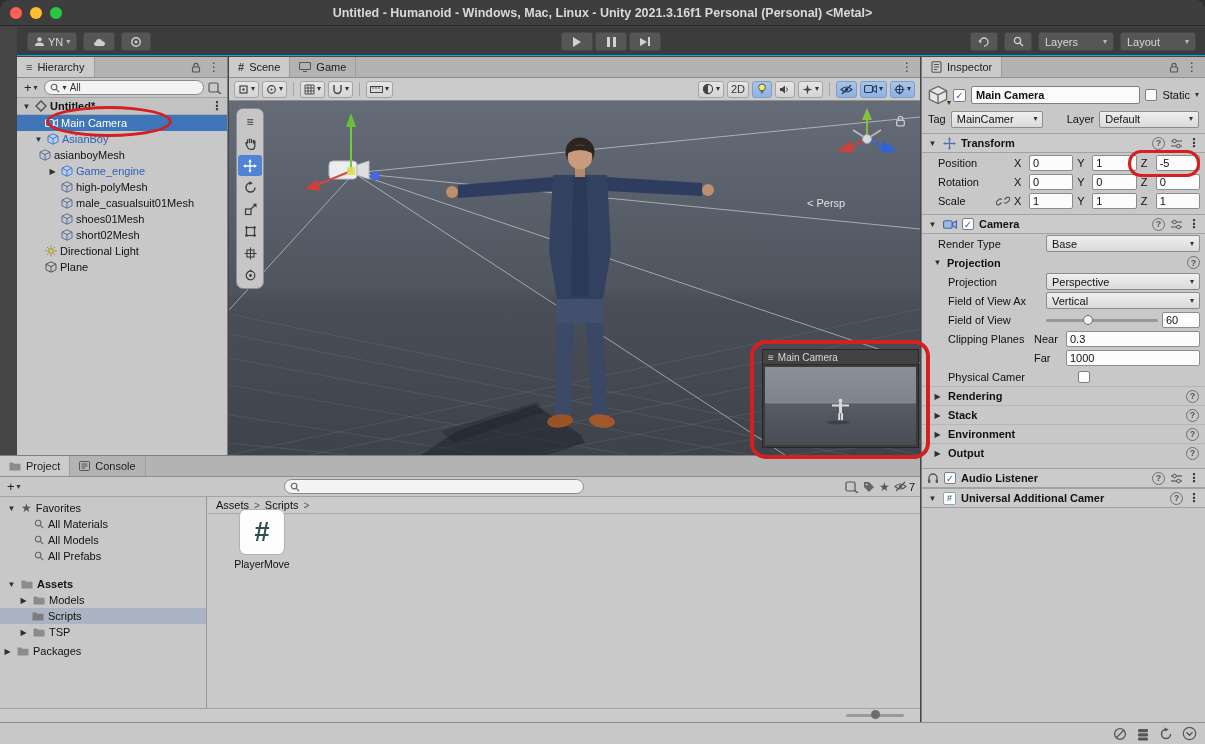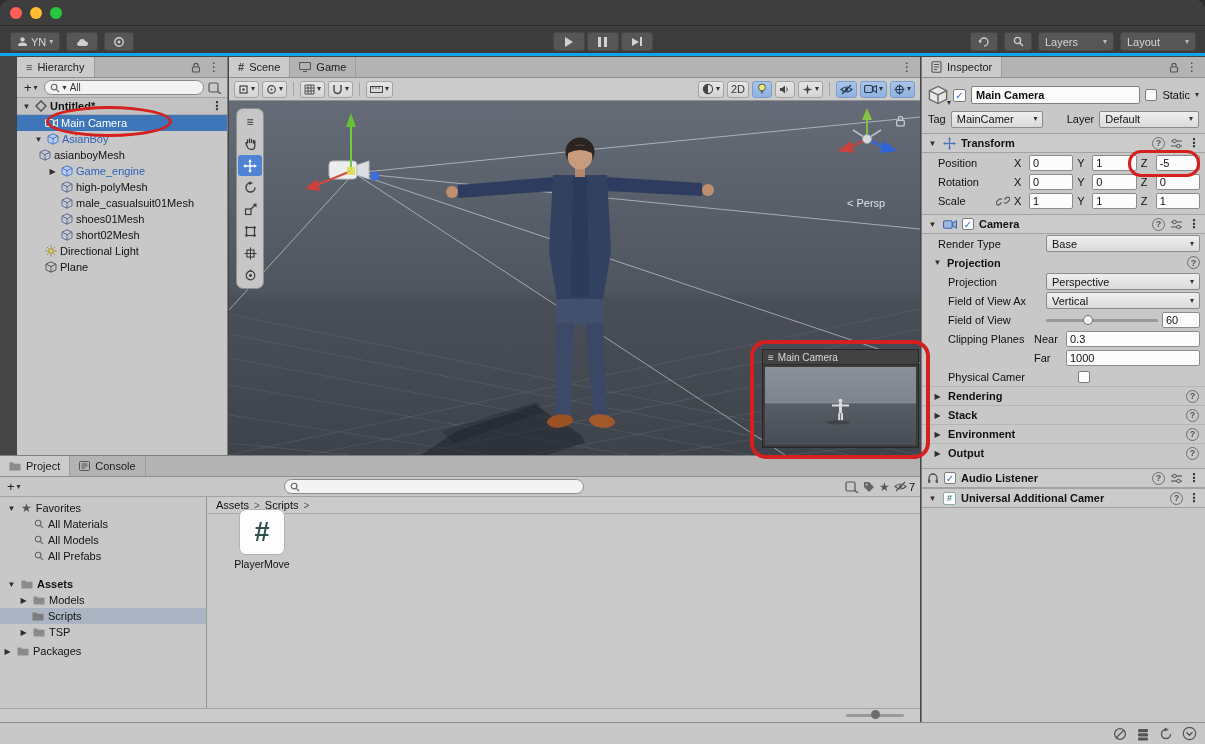--- a/index.html
+++ b/index.html
@@ -8,22 +8,22 @@
     font-family:"Liberation Sans","DejaVu Sans",sans-serif;font-size:11px;color:#111;
     overflow:hidden;border-radius:10px 10px 0 0;}
   .ic{display:inline-block;vertical-align:middle;flex:none;}
   
   .titlebar{position:absolute;left:0;top:0;right:0;height:26px;background:#3e3e3e;
     border-bottom:1px solid #272727;display:flex;align-items:center;justify-content:center;
     color:#d9d9d9;font-weight:bold;font-size:12.5px;}
   .traffic{position:absolute;left:10px;top:7px;display:flex;gap:8px;}
   .traffic span{width:12px;height:12px;border-radius:50%;display:block;}
   
-  .main-toolbar{position:absolute;left:0;top:27px;right:0;height:29px;background:#3c3c3c;
-    border-bottom:3px solid #0ea5e9;}
+  .main-toolbar{position:absolute;left:17px;top:27px;right:0;height:29px;background:#3c3c3c;
+    border-bottom:1px solid #0ea5e9;}
   .tbtn{height:19px;background:#565656;border:1px solid #474747;border-radius:3px;color:#d6d6d6;
     display:flex;align-items:center;justify-content:center;gap:3px;font-size:11px;padding:0 6px;}
   .tgroup{position:absolute;top:5px;display:flex;gap:6px;}
   .playgroup{left:50%;transform:translateX(-50%);gap:2px;}
   .play-tri{width:0;height:0;border-left:8px solid #d2d2d2;border-top:5px solid transparent;border-bottom:5px solid transparent;}
   .pause-bars{display:flex;gap:3px;}
   .pause-bars i{width:3px;height:10px;background:#d2d2d2;display:block;}
   .step-wrap{display:flex;align-items:center;gap:1px;}
   .step-tri{width:0;height:0;border-left:7px solid #d2d2d2;border-top:4.5px solid transparent;border-bottom:4.5px solid transparent;}
   .step-bar{width:2px;height:9px;background:#d2d2d2;}
@@ -52,21 +52,21 @@
   .scene-toolbar{height:23px;background:#cbcbcb;border-bottom:1px solid #8f8f8f;display:flex;align-items:center;gap:3px;padding:0 5px;}
   .sbtn{height:17px;min-width:20px;padding:0 3px;border:1px solid #a4a4a4;border-radius:3px;
     background:linear-gradient(#e6e6e6,#d4d4d4);display:flex;align-items:center;justify-content:center;gap:2px;color:#333;}
   .sbtn.on{background:linear-gradient(#a9c4e8,#8fb2e0);border-color:#7d9cc8;}
   .sdiv{width:1px;height:14px;background:#a6a6a6;margin:0 3px;}
   .viewport{position:absolute;left:0;top:44px;right:0;bottom:0;overflow:hidden;background:#4d535d;}
   .tool-strip{position:absolute;left:7px;top:7px;width:28px;background:#c6c6c6;border:1px solid #8d8d8d;
     border-radius:7px;display:flex;flex-direction:column;align-items:center;padding:2px 0;gap:1px;}
   .tool-btn{width:24px;height:21px;border-radius:3px;display:flex;align-items:center;justify-content:center;color:#333;}
   .tool-btn.on{background:#4f83d4;color:#fff;}
-  .persp{position:absolute;left:578px;top:96px;color:#dde1e6;font-size:11px;margin-left:40px;}
+  .persp{position:absolute;left:578px;top:96px;color:#dde1e6;font-size:11px;}
   .vp-lock{position:absolute;right:14px;top:14px;}
   .cam-preview{position:absolute;left:533px;top:248px;width:157px;height:99px;background:#3c3c3c;
     border:1px solid #262626;display:flex;flex-direction:column;}
   .cam-preview .hd{height:15px;display:flex;align-items:center;gap:4px;padding:0 5px;color:#d7d7d7;font-size:10px;background:#424242;border-bottom:1px solid #2c2c2c;}
   .cam-preview .bd{flex:1;margin:2px;position:relative;
     background:linear-gradient(#8a9099 0%,#7d848d 46%,#585d65 47%,#484c54 100%);}
   
   .insp-head{padding:5px 6px 4px 6px;}
   .head-row1{display:flex;align-items:center;gap:5px;height:24px;}
   .head-row2{display:flex;align-items:center;gap:5px;height:20px;margin-top:2px;}
@@ -121,20 +121,21 @@
 <body>
 
 <div class="window">
 
   <div class="titlebar">
     <div class="traffic">
       <span style="background:#ff5f57"></span>
       <span style="background:#febc2e"></span>
       <span style="background:#28c840"></span>
     </div>
+    <span>Untitled - Humanoid - Windows, Mac, Linux - Unity 2021.3.16f1 Personal (Personal) &lt;Metal&gt;</span>
   </div>
 
   <div class="main-toolbar">
     <div class="tgroup" style="left:10px;">
       <div class="tbtn">
         <svg class="ic" width="11" height="11" viewBox="0 0 11 11">
             <circle cx="5.5" cy="3.4" r="2.2" fill="#cfcfcf"></circle>
             <path d="M1,10 Q1,6.6 5.5,6.6 Q10,6.6 10,10 Z" fill="#cfcfcf"></path>
           </svg>
         <span>YN</span>

